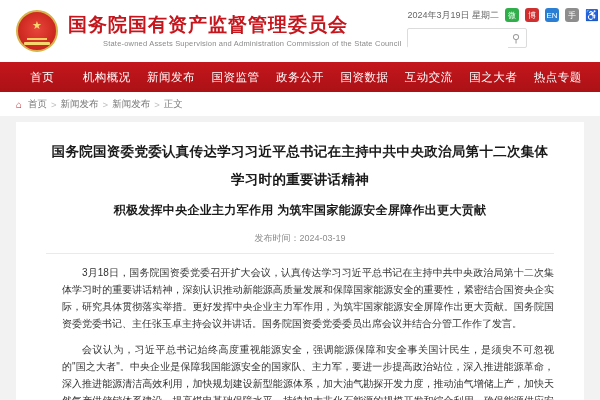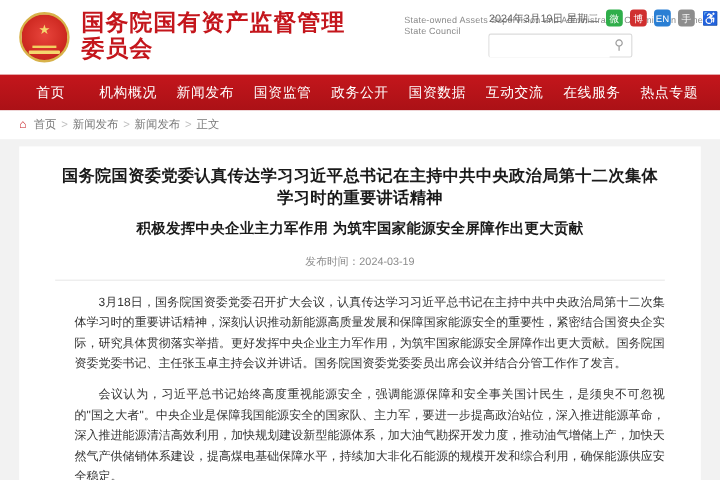--- a/index.html
+++ b/index.html
@@ -54,21 +54,21 @@
     background: #f5d76e;
     border-radius: 1px;
   }
   .emblem .bar2 {
     position: absolute;
     left: 13px; bottom: 14px;
     width: 20px; height: 2px;
     background: #f3cf5f;
   }
 
-  .titles { display: flex; flex-direction: row; justify-content: center; }
+  .titles { display: flex; flex-direction: column; justify-content: center; }
   .title-cn {
     color: #c4161c;
     font-size: 19px;
     font-weight: bold;
     letter-spacing: 1px;
     line-height: 22px;
   }
   .title-en {
     color: #8a8a8a;
     font-size: 7.5px;
@@ -164,21 +164,21 @@
     background: #ffffff;
     padding: 16px 30px 10px 30px;
     height: 278px;
     overflow: hidden;
   }
   .art-title {
     text-align: center;
     color: #1a1a1a;
     font-size: 13.5px;
     font-weight: bold;
-    line-height: 18px;
+    line-height: 28px;
     letter-spacing: 0.3px;
     font-family: Liberation Serif, serif;
   }
   .art-sub {
     text-align: center;
     color: #1a1a1a;
     font-size: 12px;
     font-weight: bold;
     line-height: 20px;
     margin-top: 6px;
@@ -240,21 +240,21 @@
   </div>
 
   <div class="nav">
     <div class="nav-item">首页</div>
     <div class="nav-item">机构概况</div>
     <div class="nav-item">新闻发布</div>
     <div class="nav-item">国资监管</div>
     <div class="nav-item">政务公开</div>
     <div class="nav-item">国资数据</div>
     <div class="nav-item">互动交流</div>
-    <div class="nav-item">在线服务</div>
+    <div class="nav-item">国之大者</div>
     <div class="nav-item">热点专题</div>
   </div>
 
   <div class="crumb">
     <span class="home-ico">⌂</span>
     <a href="#">首页</a>
     <span class="sep">&gt;</span>
     <a href="#">新闻发布</a>
     <span class="sep">&gt;</span>
     <a href="#">新闻发布</a>

